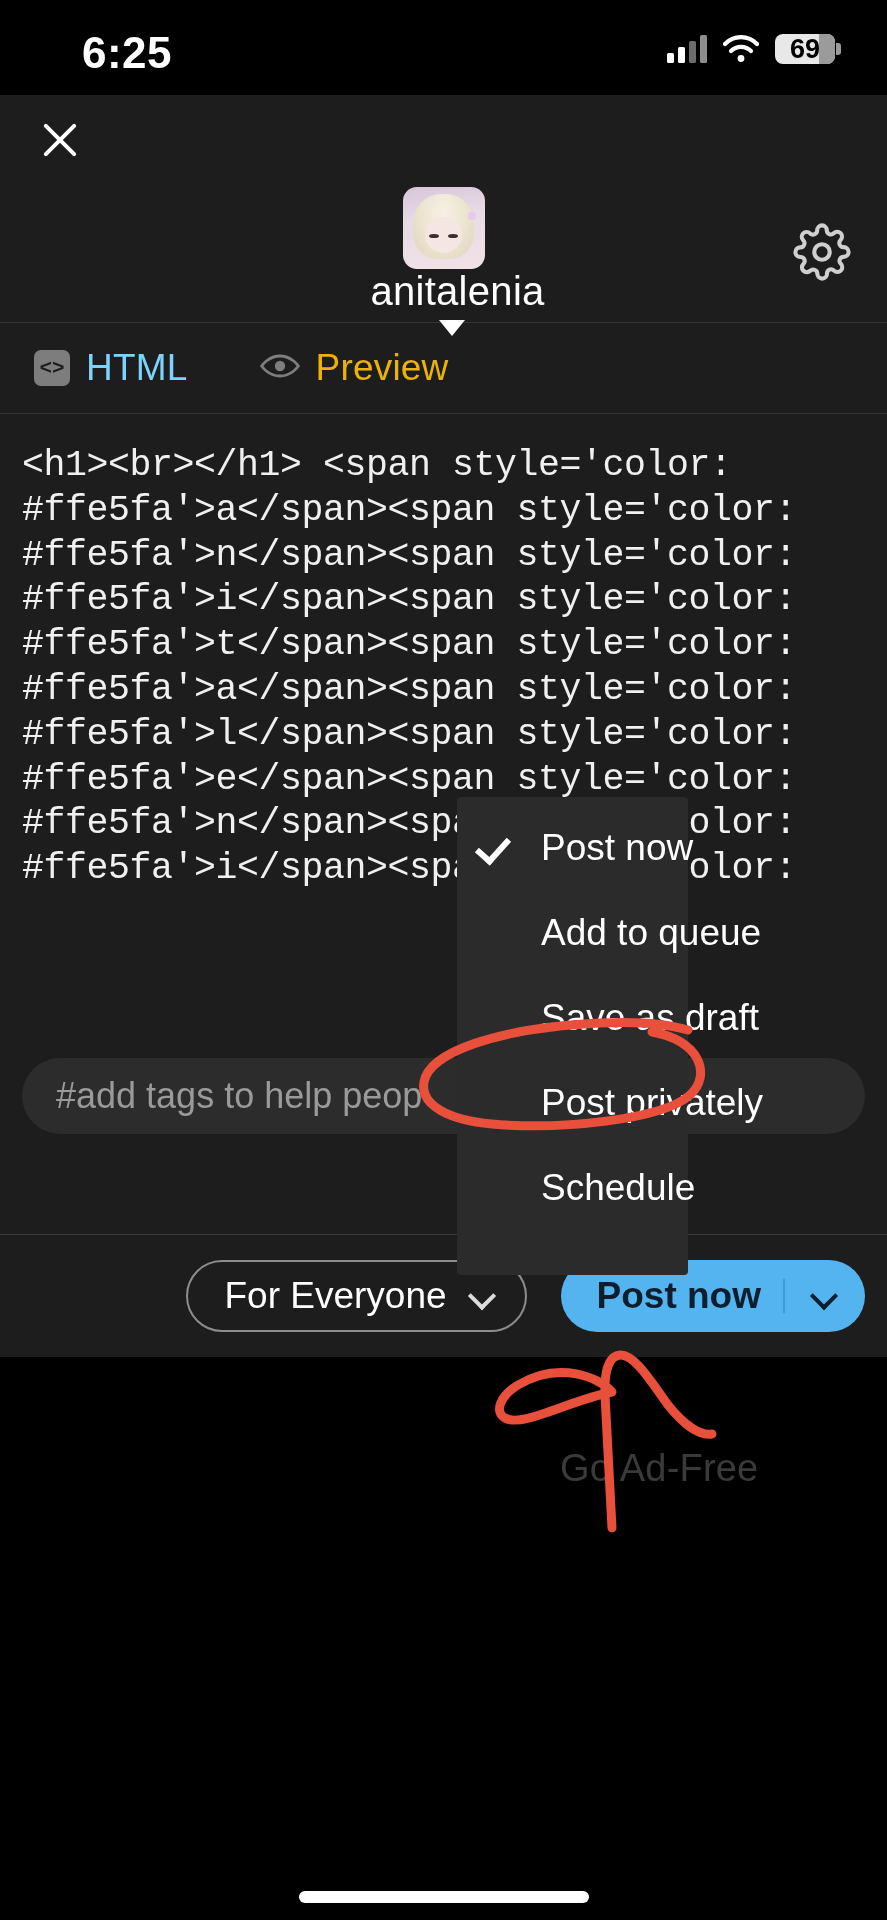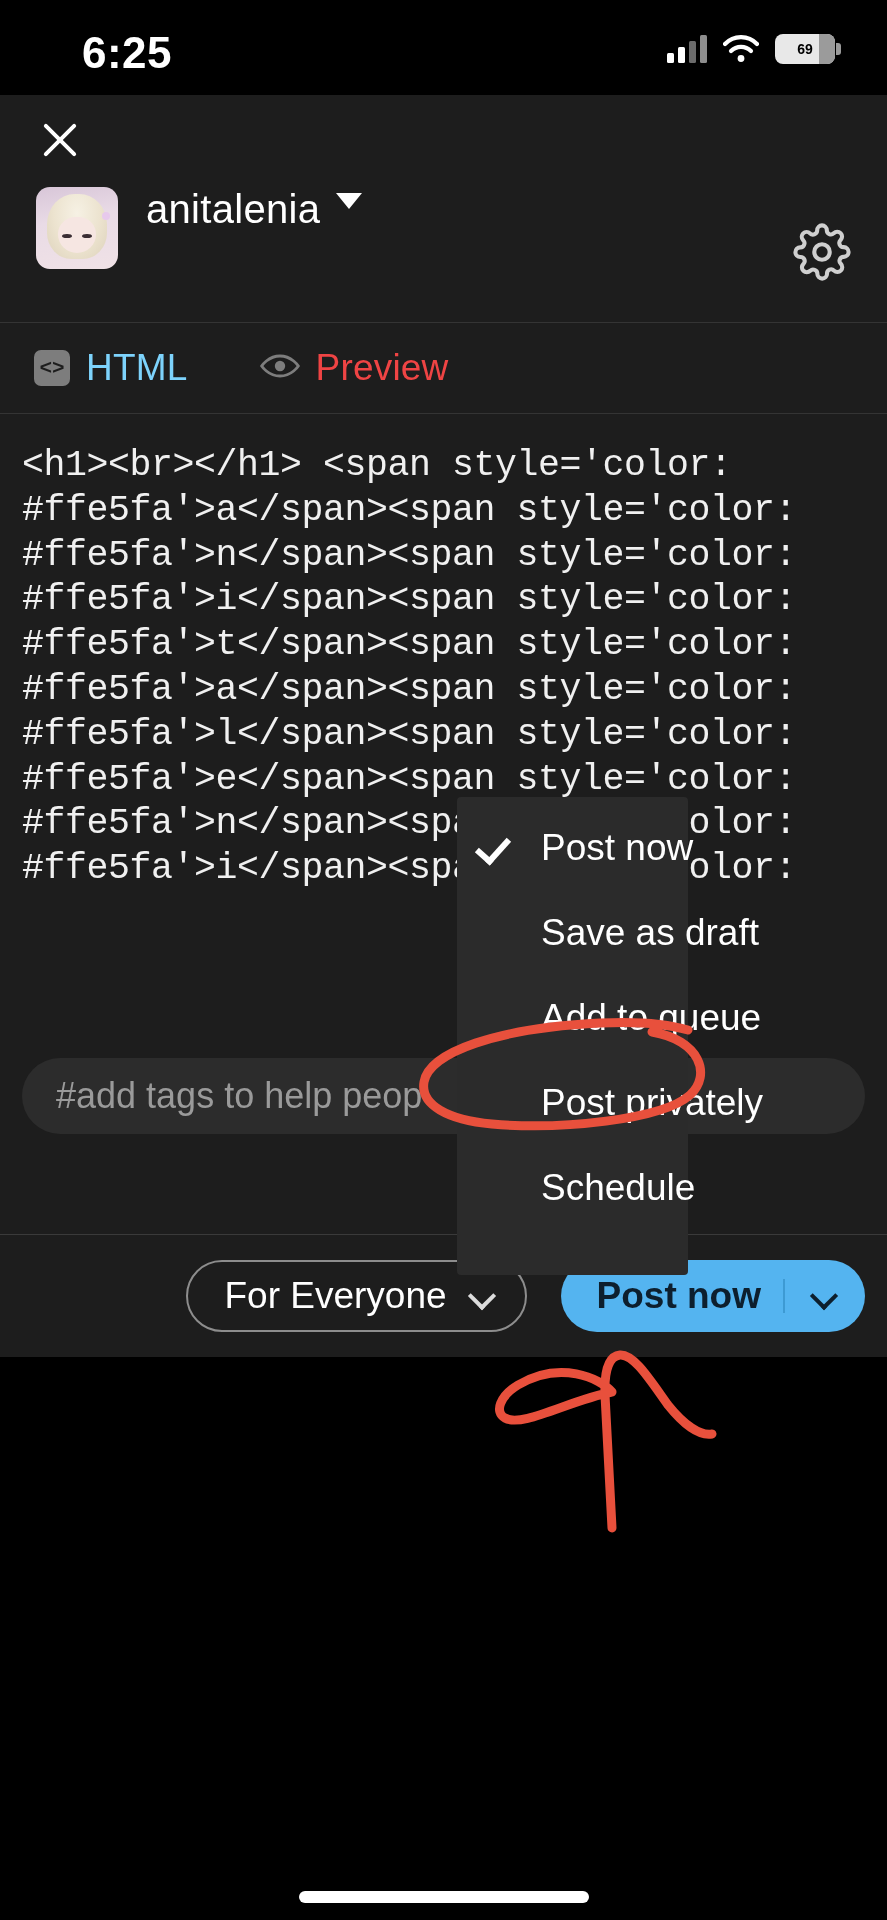--- a/index.html
+++ b/index.html
@@ -24,21 +24,21 @@
   .cellular { display: flex; align-items: flex-end; gap: 4px; height: 28px; }
   .cellular i { display: block; width: 7px; background: #fff; border-radius: 1.5px; }
   .cellular i:nth-child(1){ height: 10px; background:#fff; }
   .cellular i:nth-child(2){ height: 16px; background:#fff; }
   .cellular i:nth-child(3){ height: 22px; background:#6b6b6b; }
   .cellular i:nth-child(4){ height: 28px; background:#8d8d8d; }
   .wifi { width: 36px; height: 28px; position: relative; }
   .battery {
     width: 60px; height: 30px; border-radius: 8px; background: #e8e8e8;
     display: flex; align-items: center; justify-content: center;
-    color: #000; font-size: 14px; font-weight: bold; position: relative;
+    color: #000; font-size: 27px; font-weight: bold; position: relative;
   }
   .battery::after {
     content:""; position:absolute; right:-6px; top:9px; width:5px; height:12px;
     background:#9b9b9b; border-radius:0 3px 3px 0;
   }
   .battery .fill {
     position:absolute; right:0; top:0; bottom:0; width:26%;
     background:#9b9b9b; border-radius:0 8px 8px 0;
   }
   .battery span { position: relative; z-index: 2; }
@@ -54,22 +54,23 @@
     cursor: pointer;
   }
   .close-x::before, .close-x::after {
     content:""; position:absolute; left:4px; top:25px; width:44px; height:4px;
     background:#fff; border-radius:2px;
   }
   .close-x::before { transform: rotate(45deg); }
   .close-x::after  { transform: rotate(-45deg); }
 
   .account-row {
-    position: relative; height: 135px; display: flex; align-items: flex-start;
-    padding: 0 36px;
+    position: relative; height: 135px; display: flex; align-items: center;
+    padding: 0 19px;
+    flex-direction: column;
   }
   .avatar {
     width: 82px; height: 82px; border-radius: 14px; overflow: hidden;
     background: linear-gradient(170deg,#d8c6d8 0%,#e9dbe6 40%,#f0e2e6 100%);
     position: relative; flex: none;
   }
   .avatar .hair {
     position:absolute; left:13%; top:8%; width:74%; height:80%;
     background: radial-gradient(ellipse at 50% 30%, #f6f1e4 0%, #ece3cf 55%, #ddd2bb 100%);
     border-radius: 46% 46% 40% 40%;
@@ -98,21 +99,21 @@
     border-top: 16px solid #fff;
   }
   .gear { position:absolute; right: 36px; top: 36px; width: 58px; height: 58px; }
 
   .hr { height: 1px; background: #343434; width: 100%; }
 
   .tabs { height: 90px; display: flex; align-items: center; padding-left: 34px; gap: 72px; }
   .tab { display: flex; align-items: center; gap: 16px; cursor: pointer; }
   .tab .label { font-size: 37px; letter-spacing: 0.2px; }
   .tab.active .label { color: #7dd3fc; }
-  .tab.inactive .label { color: #ef4444; }
+  .tab.inactive .label { color: #eab308; }
   .code-badge {
     width: 36px; height: 36px; border-radius: 7px; background: #7d7d7d;
     display:flex; align-items:center; justify-content:center;
     color:#1d1d1d; font-size: 21px; font-weight: bold; font-family:"Liberation Mono", monospace;
   }
 
   
   .editor {
     padding: 30px 22px 0 22px; height: 630px; overflow: hidden;
   }
@@ -213,20 +214,21 @@
         </svg>
       </div>
       <div class="battery">
         <div class="fill"></div>
         <span>69</span>
       </div>
     </div>
   </div>
 
   <div class="behind"></div>
+  <div class="go-ad-free">Go Ad-Free</div>
   <div class="home-indicator"></div>
 
   <div class="sheet">
 
     <div class="close-row">
       <div class="close-x"></div>
     </div>
 
     <div class="account-row">
       <div class="avatar">
@@ -296,24 +298,24 @@
       </div>
     </div>
   </div>
 
   <div class="menu">
     <div class="menu-item">
       <span class="tick"></span>
       <span>Post now</span>
     </div>
     <div class="menu-item">
+      <span>Add to queue</span>
+    </div>
+    <div class="menu-item">
       <span>Save as draft</span>
-    </div>
-    <div class="menu-item">
-      <span>Add to queue</span>
     </div>
     <div class="menu-item">
       <span>Post privately</span>
     </div>
     <div class="menu-item">
       <span>Schedule</span>
     </div>
   </div>
 
   <svg class="annot" viewBox="0 0 887 1920">

